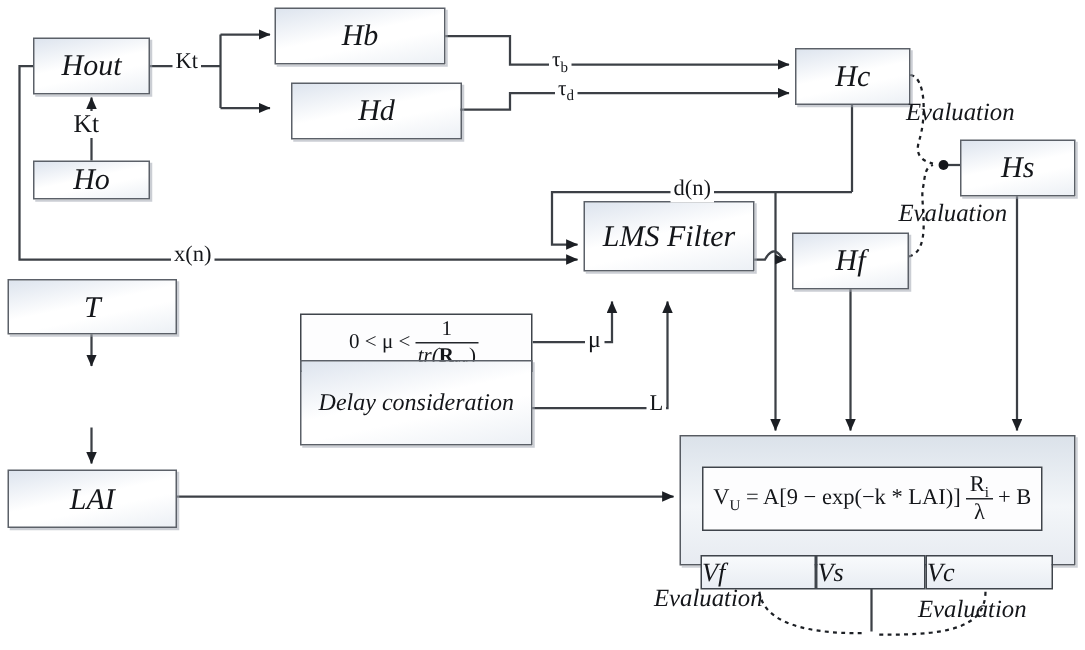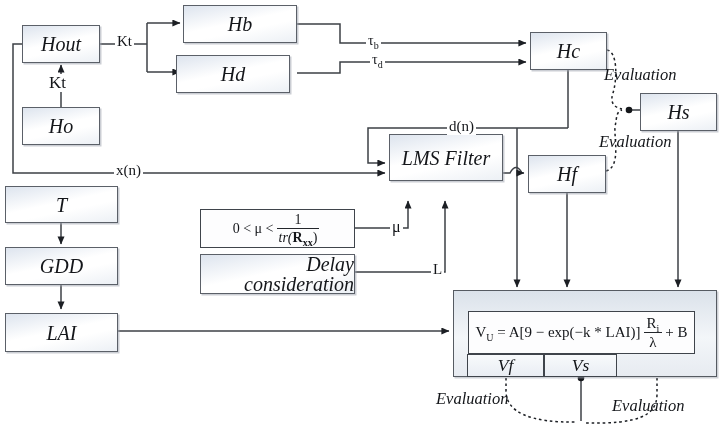--- a/index.html
+++ b/index.html
@@ -21,22 +21,22 @@
     box-shadow:1.5px 1.5px 0 rgba(160,166,176,.5);
   }
   .fbox{
     position:absolute;box-sizing:border-box;border:1.3px solid #3f444b;background:#fdfdfe;
     display:flex;align-items:center;justify-content:center;
     font-size:15px;white-space:nowrap;
   }
   .cell{
     position:absolute;box-sizing:border-box;border:1.3px solid #3f444b;
     background:linear-gradient(180deg,#f8fafc 0%,#e9edf3 100%);
-    display:flex;align-items:center;justify-content:center;
-    font-style:italic;font-size:17.5px;
+    display:flex;align-items:center;
+    font-style:italic;font-size:17.5px;margin-top:16px;
   }
   .lbl{
     position:absolute;font-size:15px;line-height:1.05;
     background:#ffffff;padding:0 2px;white-space:nowrap;
   }
   .lbl.upright{font-style:normal;}
   .eval{position:absolute;font-style:italic;font-size:16.5px;white-space:nowrap;text-align:center;}
   sub{font-size:10px;line-height:0;}
   .frac{display:inline-block;vertical-align:middle;text-align:center;line-height:1.08;margin:0 3px;}
   .frac .num{display:block;border-bottom:1.2px solid #23262b;padding:0 3px 1px;}
@@ -100,77 +100,77 @@
       <path d="M506,378 L506,391 C506,412 530,423 577,422"></path>
       <path d="M657,378 L657,394 C657,416 638,424 586,423"></path>
     </g>
     <circle cx="629" cy="110" r="3.3" fill="#14161a"></circle>
     <circle cx="581" cy="378" r="3.3" fill="#14161a"></circle>
   </svg>
 
   <div class="box" style="left:22px;top:25px;width:78px;height:38px">
       <span>Hout</span>
     </div>
-  <div class="box" style="left:22px;top:107px;width:78px;height:38px">
+  <div class="box" style="left:22px;top:107px;width:78px;height:26px">
       <span>Ho</span>
     </div>
   <div class="box" style="left:183px;top:5px;width:114px;height:38px">
       <span>Hb</span>
     </div>
-  <div class="box" style="left:176px;top:55px;width:114px;height:38px">
+  <div class="box" style="left:194px;top:55px;width:114px;height:38px">
       <span>Hd</span>
     </div>
   <div class="box" style="left:530px;top:32px;width:77px;height:38px">
       <span>Hc</span>
     </div>
   <div class="box" style="left:640px;top:93px;width:77px;height:38px">
       <span>Hs</span>
     </div>
   <div class="box" style="left:389px;top:134px;width:114px;height:47px">
       <span>LMS Filter</span>
     </div>
   <div class="box" style="left:528px;top:155px;width:78px;height:38px">
       <span>Hf</span>
     </div>
   <div class="box" style="left:5px;top:186px;width:113px;height:37px">
       <span>T</span>
     </div>
-  <div class="box" style="left:5px;top:247px;width:113px;height:38px">
-      <span>GDD</span>
-    </div>
   <div class="box" style="left:5px;top:313px;width:113px;height:39px">
       <span>LAI</span>
     </div>
 
   <div class="fbox smallmath" style="left:200px;top:209px;width:155px;height:39px">
     <span>0 &lt; μ &lt;</span>
     <span class="frac">
       <span class="num">1</span>
       <span class="den"><span class="it">tr(</span><span class="bd">R</span><sub class="bd">xx</sub><span>)</span></span>
     </span>
   </div>
 
-  <div class="box" style="left:200px;top:254px;width:155px;height:40px;font-size:20px">
+  <div class="box" style="left:200px;top:240px;width:155px;height:57px;font-size:16px">
       <span>Delay consideration</span>
     </div>
 
   <div class="bigbox" style="left:453px;top:290px;width:264px;height:87px"></div>
   <div class="fbox" style="left:468px;top:311px;width:227px;height:43px">
     <span><span>V</span><sub>U</sub>&nbsp;<span>= A[9 − exp(−k * LAI)]</span></span>
     <span class="frac">
       <span class="num"><span>R</span><sub>i</sub></span>
       <span class="den">λ</span>
     </span>
     <span>+ B</span>
   </div>
   <div class="cell" style="left:467px;top:354px;width:77px;height:23px">
       <span>Vf</span>
     </div>
   <div class="cell" style="left:544px;top:354px;width:73px;height:23px">
       <span>Vs</span>
+    </div>
+  <div class="cell" style="left:617px;top:354px;width:85px;height:23px">
+      <span>Vc</span>
     </div>
 
   <div class="lbl" style="left:47px;top:74px;font-size:17px">Kt</div>
   <div class="lbl upright" style="left:115px;top:34px;font-size:15px">Kt</div>
   <div class="lbl" style="left:366px;top:34px;font-size:14px"><span>τ</span><sub>b</sub></div>
   <div class="lbl" style="left:370px;top:53px;font-size:14px"><span>τ</span><sub>d</sub></div>
   <div class="lbl" style="left:447px;top:119px">d(n)</div>
   <div class="lbl" style="left:114px;top:163px">x(n)</div>
   <div class="lbl upright" style="left:390px;top:219px;font-size:16px">μ</div>
   <div class="lbl upright" style="left:431px;top:262px;font-size:15px">L</div>

